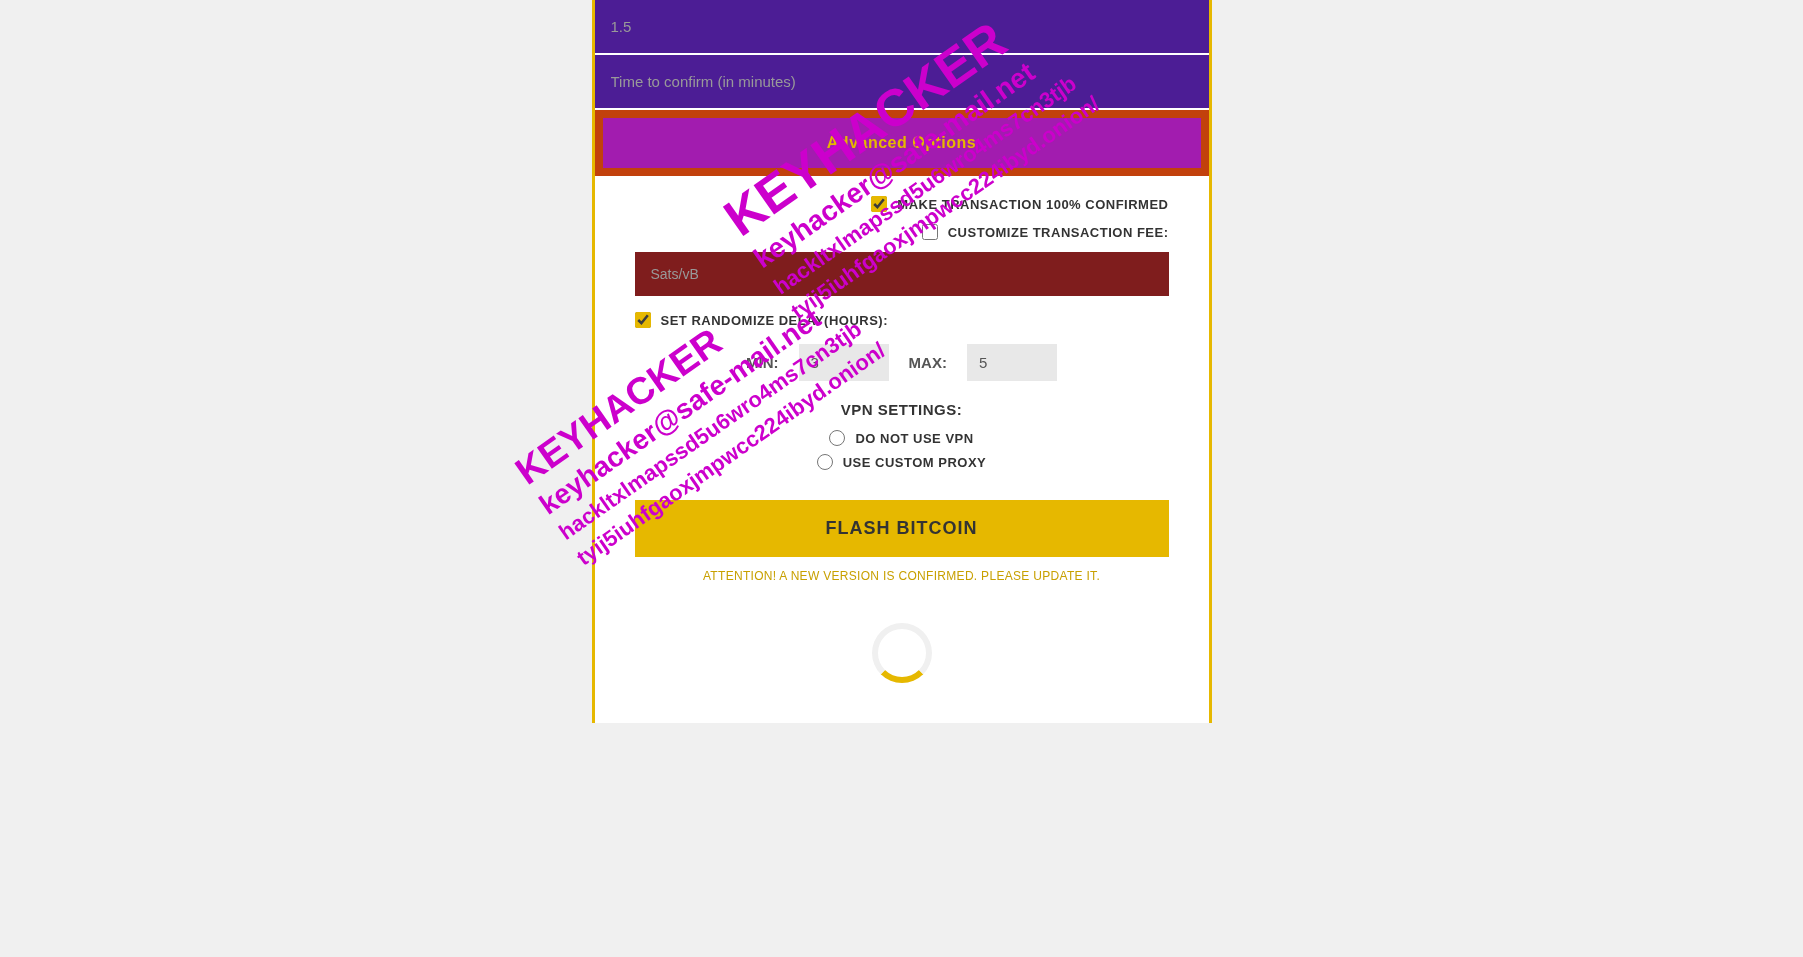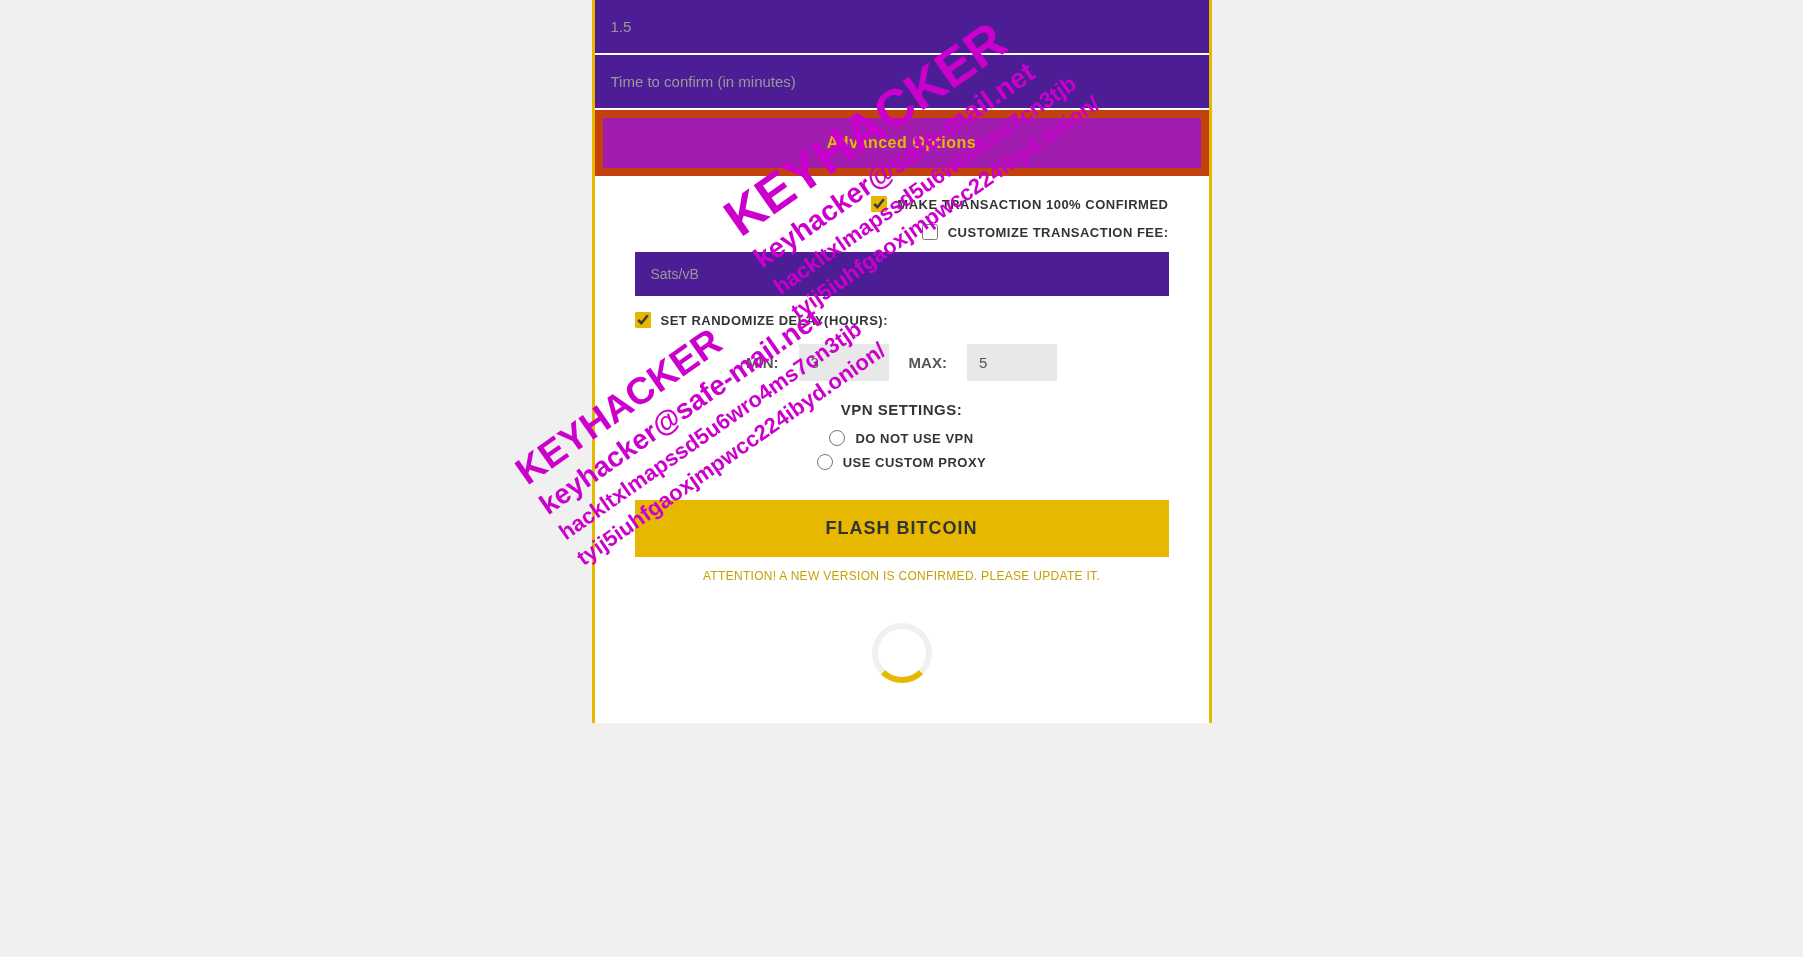--- a/index.html
+++ b/index.html
@@ -73,21 +73,21 @@
     .checkbox-row input[type="checkbox"] {
       margin-right: 10px;
       width: 16px;
       height: 16px;
       accent-color: #e6b800;
       cursor: pointer;
     }
     .sats-input {
       width: 100%;
       padding: 14px 16px;
-      background: #4c1d95;
+      background: #7f1d1d;
       border: none;
       font-size: 14px;
       color: #999;
       outline: none;
       display: block;
       margin-bottom: 16px;
     }
     .sats-input::placeholder {
       color: #999;
     }

